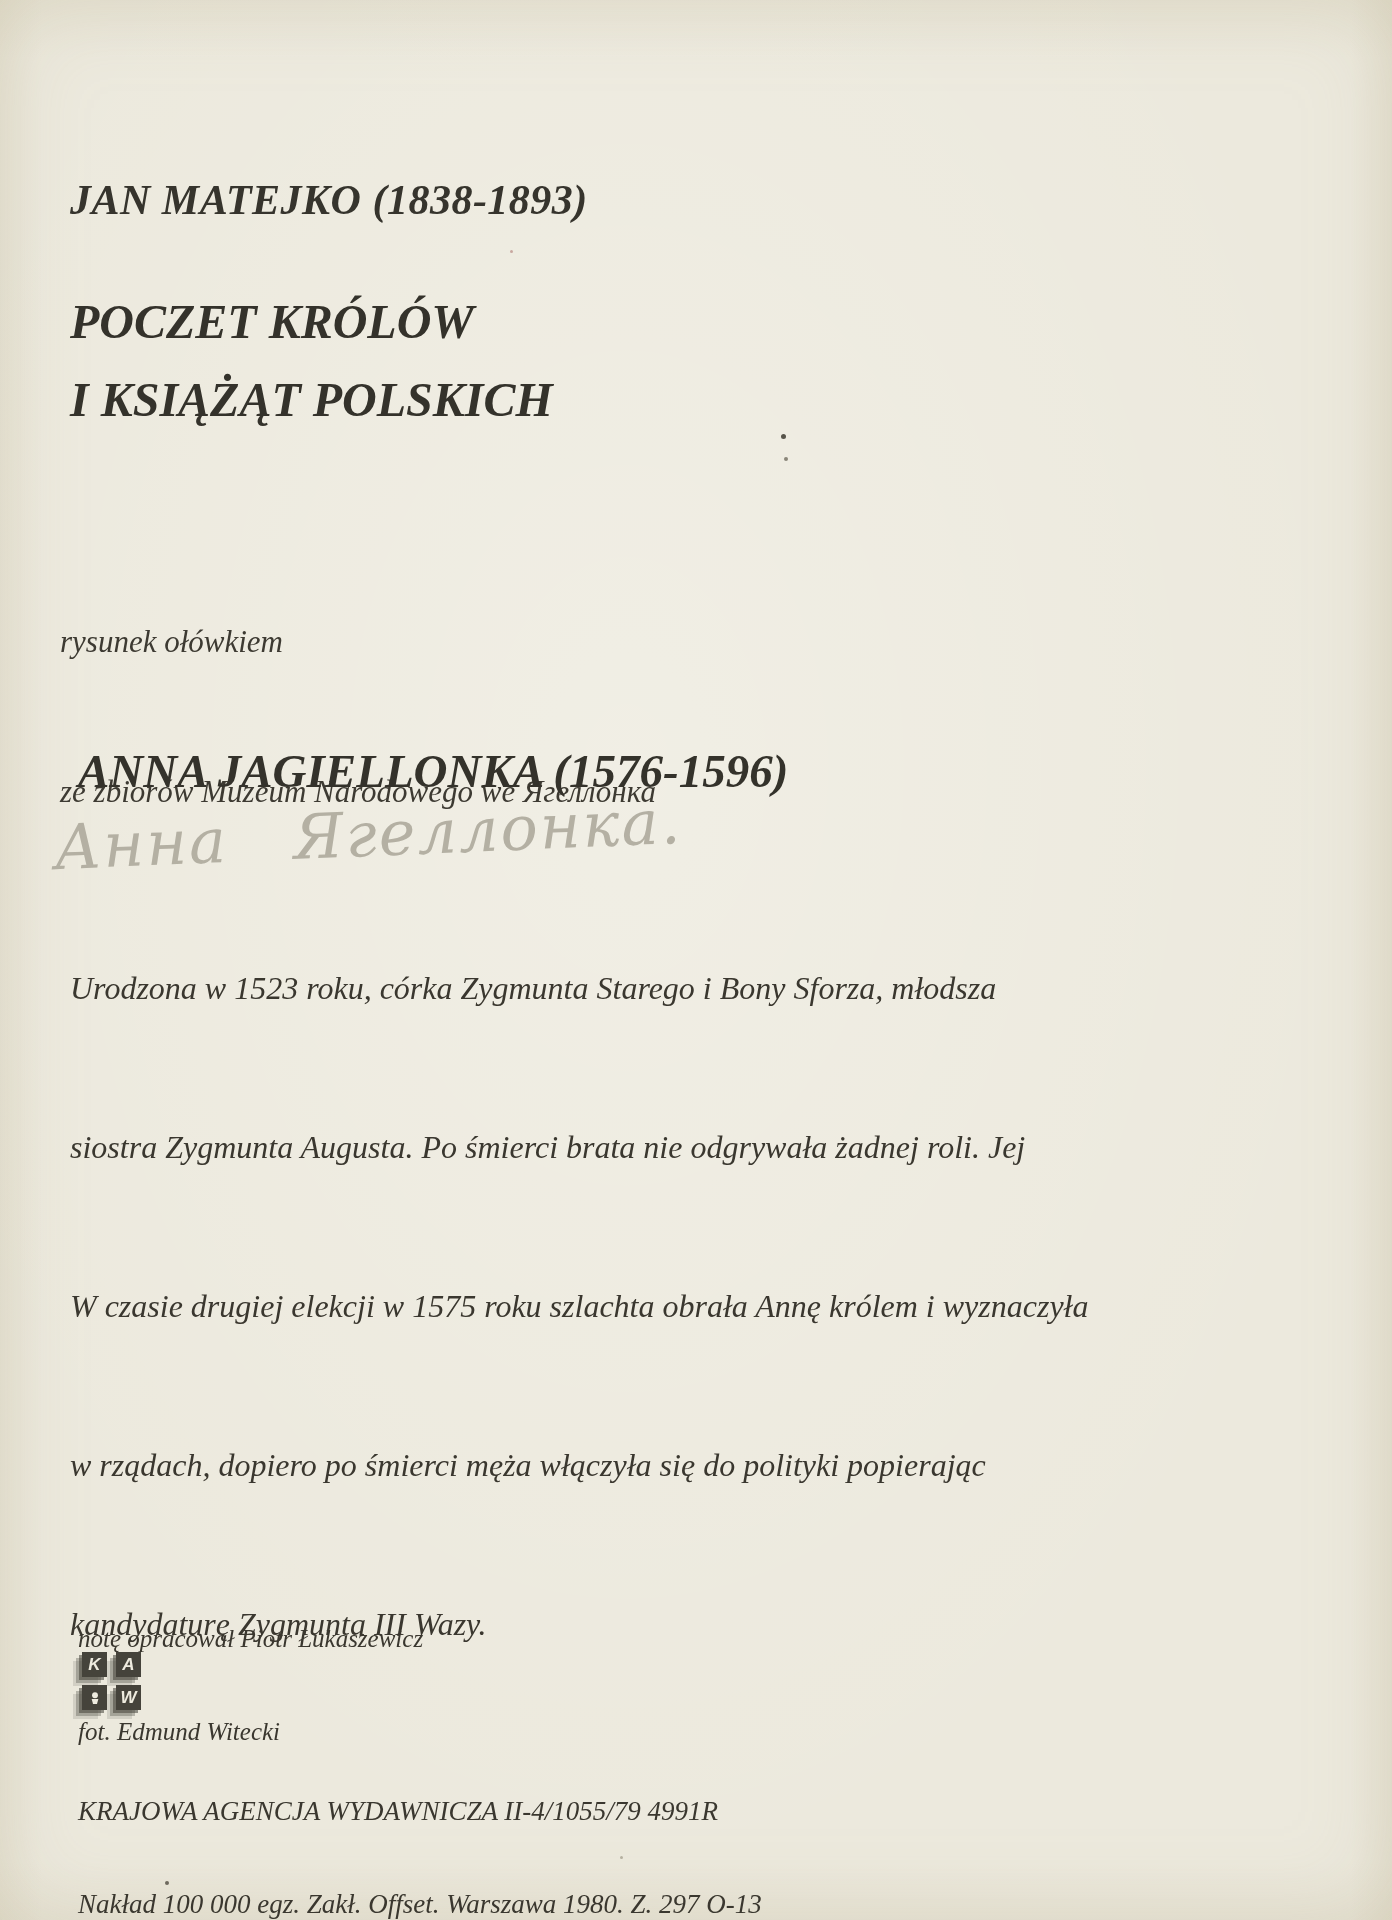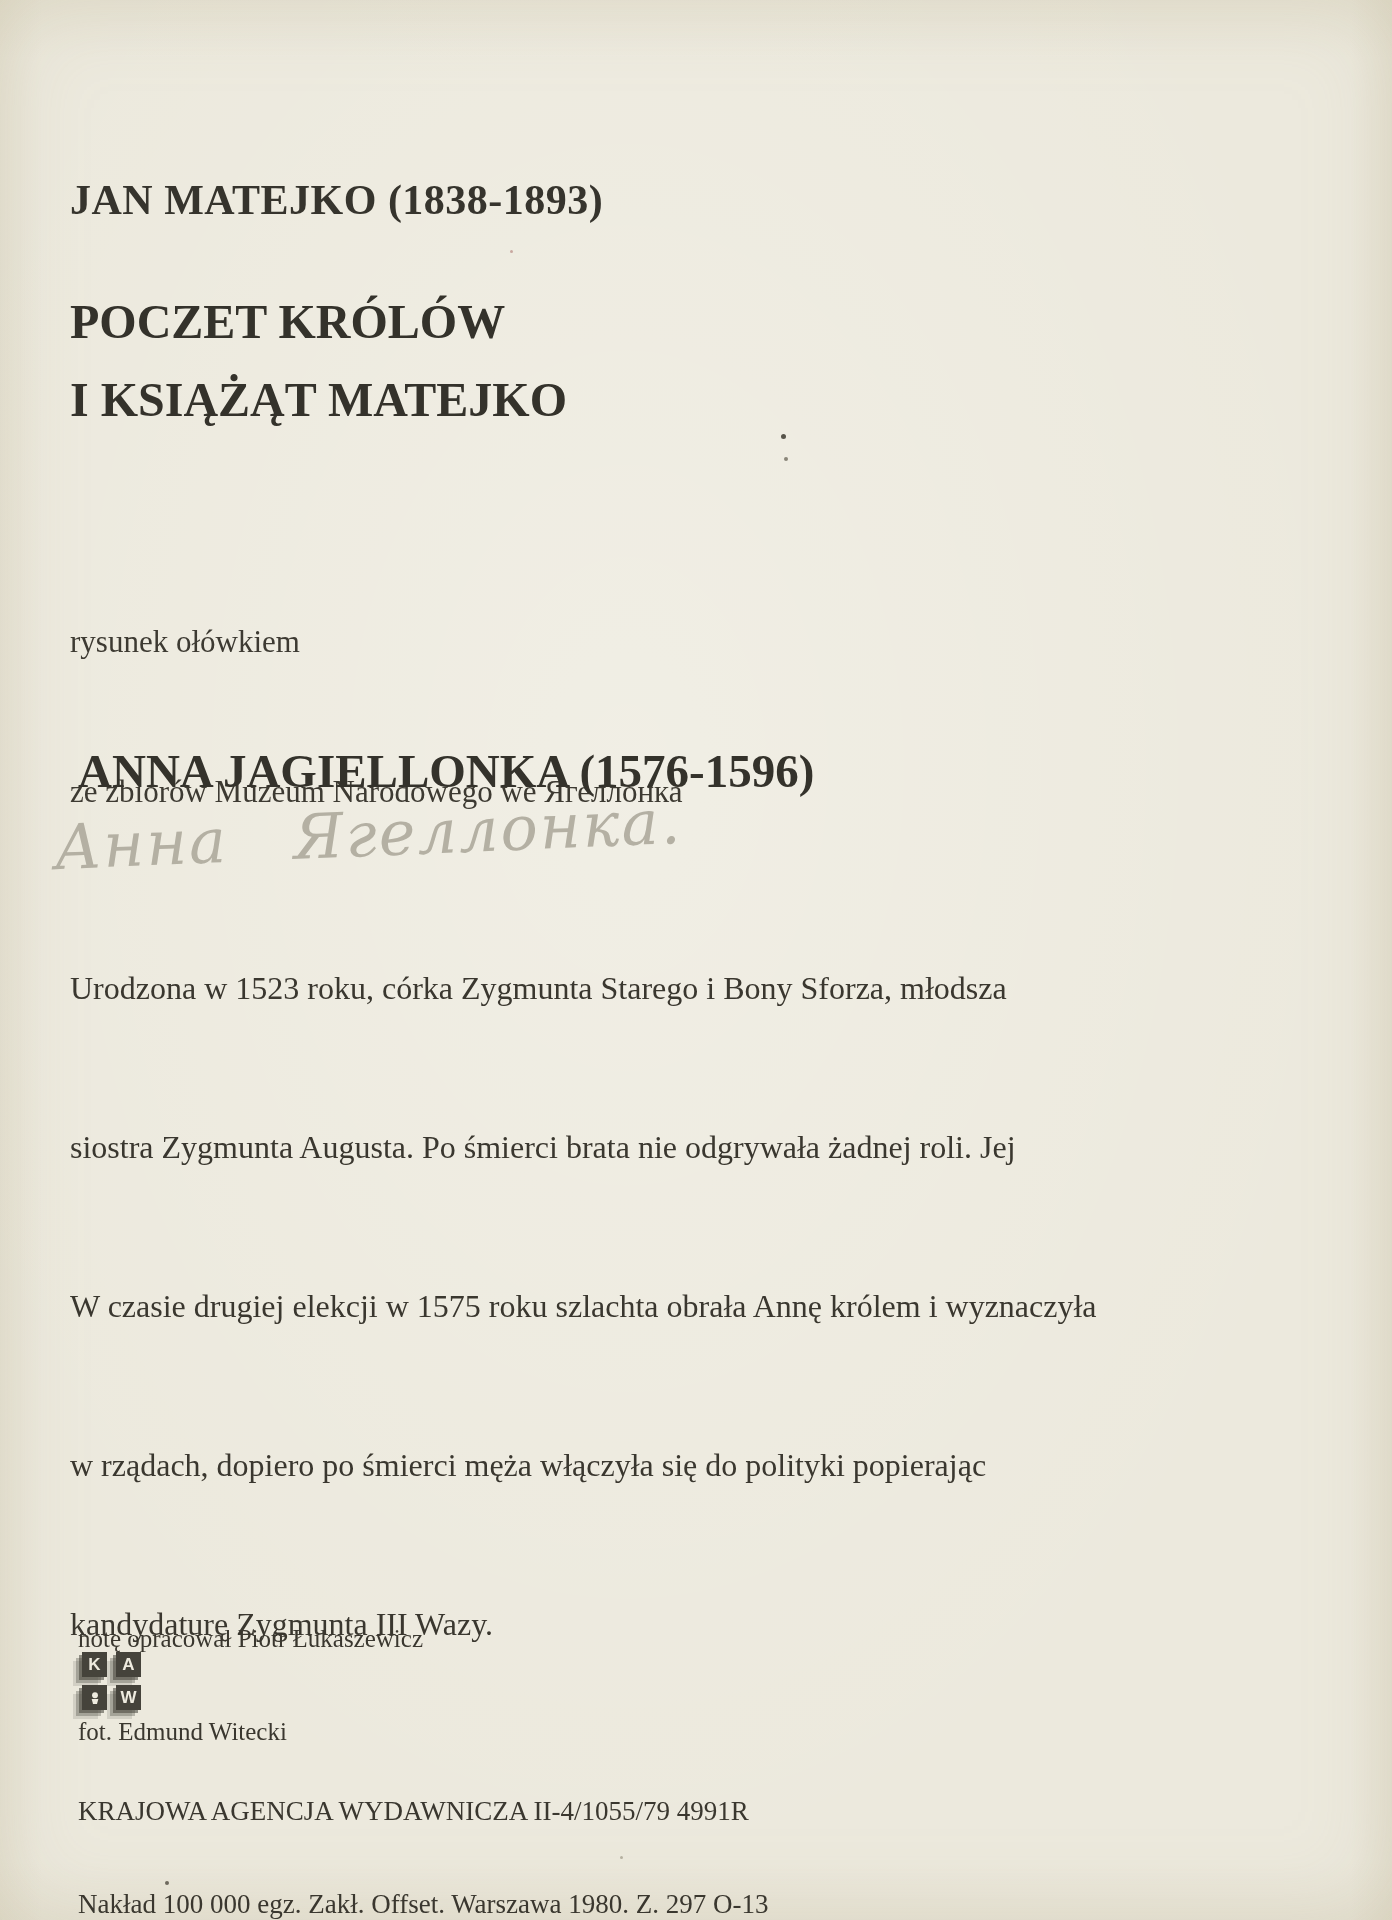--- a/index.html
+++ b/index.html
@@ -11,25 +11,25 @@
   .page{
     position:absolute;inset:0;
     background:
       radial-gradient(ellipse at 45% 40%, rgba(255,255,252,.25), rgba(0,0,0,0) 70%),
       linear-gradient(90deg, rgba(205,196,168,.18) 0, rgba(0,0,0,0) 3%, rgba(0,0,0,0) 97%, rgba(205,196,168,.22) 100%),
       linear-gradient(0deg, rgba(205,196,168,.15) 0, rgba(0,0,0,0) 3%, rgba(0,0,0,0) 97%, rgba(210,202,175,.18) 100%),
       #ece9dd;
     box-shadow:inset 0 0 90px rgba(178,168,138,.22);
     color:#3a372f;
   }
-  .abs{position:absolute;white-space:pre;}
+  .abs{position:absolute;white-space:pre;font-style:italic;}
   .artist{top:176px;left:70px;font-size:42px;font-weight:700;letter-spacing:.5px;color:#36342d;}
   .series1{top:294px;left:70px;font-size:48px;font-weight:700;color:#34322b;}
   .series2{top:372px;left:70px;font-size:48px;font-weight:700;color:#34322b;}
-  .medium{top:517px;left:70px;font-size:31px;line-height:50px;color:#3d3a32;}
+  .medium{top:517px;left:60px;font-size:31px;line-height:50px;color:#3d3a32;}
   .subject{top:744px;left:70px;font-size:47px;font-weight:700;color:#34322b;z-index:3;margin-left:8px;}
   .handwriting{
     top:798px;left:54px;font-size:62px;font-style:italic;
     font-family:"DejaVu Serif","Liberation Serif",serif;
     color:#aeaa9d;letter-spacing:2px;word-spacing:44px;
     transform:rotate(-2.4deg);z-index:1;opacity:.9;
   }
   .body{top:856px;left:70px;font-size:32px;line-height:53px;color:#3a372f;z-index:2;}
   .credits{top:1561px;left:78px;font-size:25px;line-height:31px;color:#3a372f;}
   .kaw{top:1652px;left:82px;display:grid;grid-template-columns:25px 25px;grid-gap:8px 9px;z-index:2;}
@@ -44,21 +44,21 @@
   .speck{position:absolute;border-radius:50%;}
 </style>
 </head>
 <body>
 
 <div class="page">
 
   <div class="abs artist">JAN MATEJKO (1838-1893)</div>
 
   <div class="abs series1">POCZET KRÓLÓW</div>
-  <div class="abs series2">I KSIĄŻĄT MATEJKO</div>
+  <div class="abs series2">I KSIĄŻĄT POLSKICH</div>
 
   <div class="abs medium">
     <div>rysunek ołówkiem</div>
     <div>ze zbiorów Muzeum Narodowego we Ягеллонка</div>
   </div>
 
   <div class="abs subject">ANNA JAGIELLONKA (1576-1596)</div>
 
   <div class="abs handwriting">Анна Ягеллонка.</div>
 

